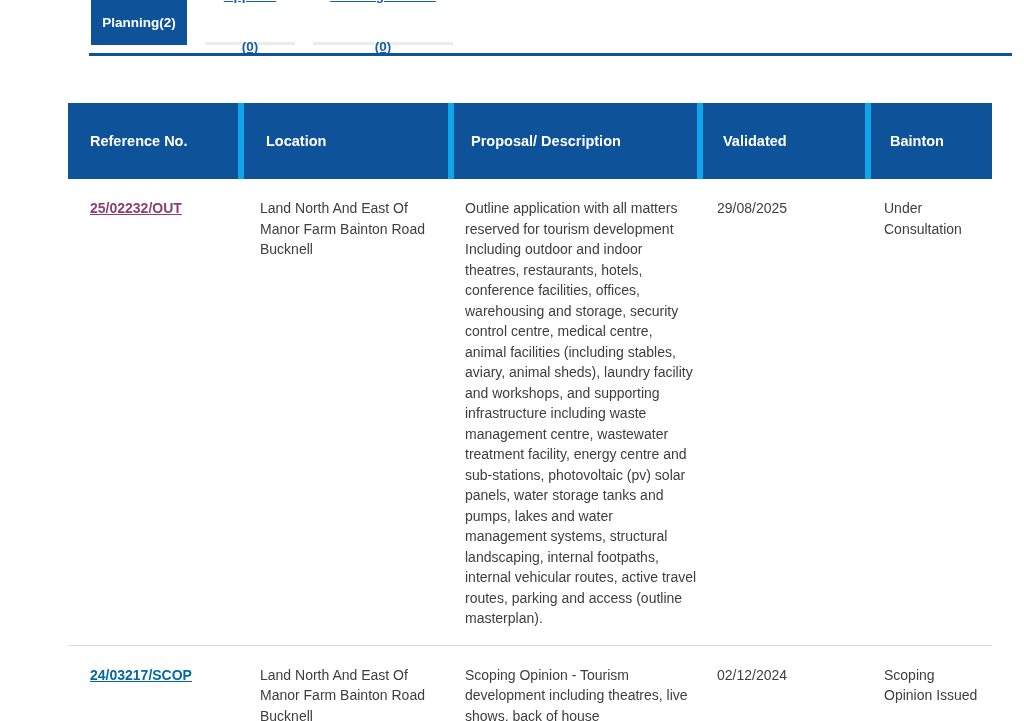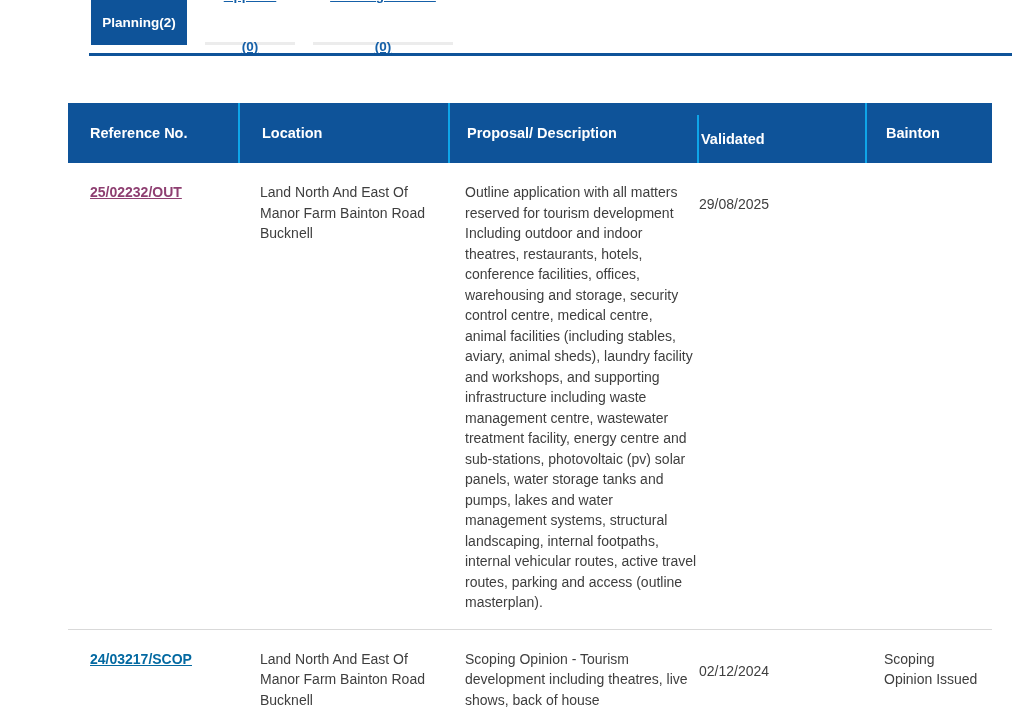--- a/index.html
+++ b/index.html
@@ -62,36 +62,36 @@
 
   
   .results-table {
     position: absolute;
     left: 68px; top: 103px;
     width: 924px;
   }
   .thead {
     display: flex;
     background: #0e5399;
-    height: 60px;
+    height: 76px;
   }
   .th {
     color: #ffffff;
     font-weight: 700;
     font-size: 14.5px;
     display: flex;
     align-items: center;
     box-sizing: border-box;
   }
-  .th + .th { border-left: 2px solid #0ea5e9; }
+  .th + .th { border-left: 6px solid #0ea5e9; }
 
   .c1 { width: 170px; padding-left: 22px; padding-right: 12px; }
   .c2 { width: 210px; padding-left: 22px; padding-right: 12px; }
   .c3 { width: 249px; padding-left: 17px; padding-right: 0; }
-  .c4 { width: 168px; padding-left: 2px; padding-right: 12px; margin-top: 12px; }
+  .c4 { width: 168px; padding-left: 20px; padding-right: 12px; }
   .c5 { width: 127px; padding-left: 19px; padding-right: 13px; }
 
   .row { display: flex; }
   .row + .row { border-top: 1px solid #d9d9d9; }
   .td {
     box-sizing: border-box;
     padding-top: 19px;
     padding-bottom: 16px;
     font-size: 14px;
     line-height: 20.5px;
@@ -140,20 +140,21 @@
     <div class="th c5">Bainton</div>
   </div>
 
   <div class="row">
     <div class="td c1">
       <a class="ref visited">25/02232/OUT</a>
     </div>
     <div class="td c2">Land North And East Of Manor Farm Bainton Road Bucknell</div>
     <div class="td c3">Outline application with all matters reserved for tourism development Including outdoor and indoor theatres, restaurants, hotels, conference facilities, offices, warehousing and storage, security control centre, medical centre, animal facilities (including stables, aviary, animal sheds), laundry facility and workshops, and supporting infrastructure including waste management centre, wastewater treatment facility, energy centre and sub-stations, photovoltaic (pv) solar panels, water storage tanks and pumps, lakes and water management systems, structural landscaping, internal footpaths, internal vehicular routes, active travel routes, parking and access (outline masterplan).</div>
     <div class="td c4">29/08/2025</div>
+    <div class="td c5">Under Consultation</div>
   </div>
 
   <div class="row">
     <div class="td c1">
       <a class="ref unvisited">24/03217/SCOP</a>
     </div>
     <div class="td c2">Land North And East Of Manor Farm Bainton Road Bucknell</div>
     <div class="td c3">Scoping Opinion - Tourism development including theatres, live shows, back of house</div>
     <div class="td c4">02/12/2024</div>
     <div class="td c5">Scoping Opinion Issued</div>

